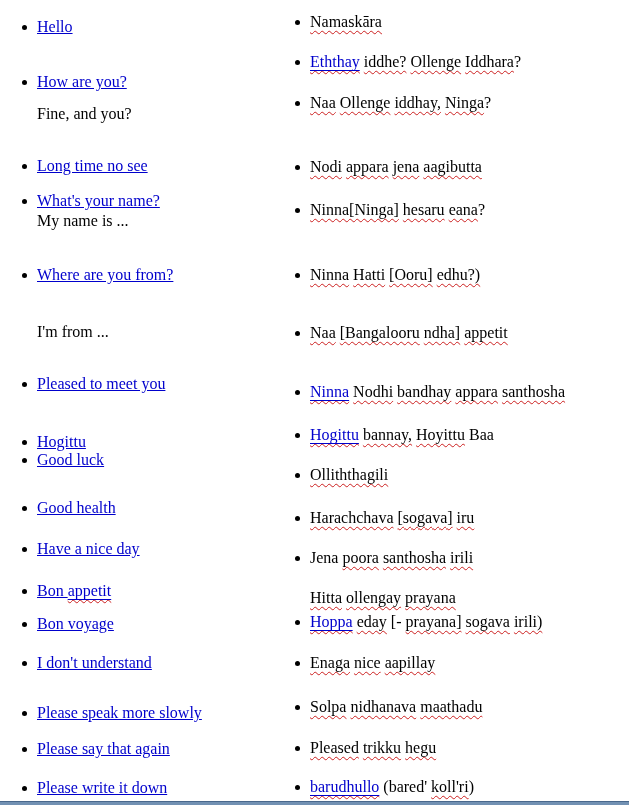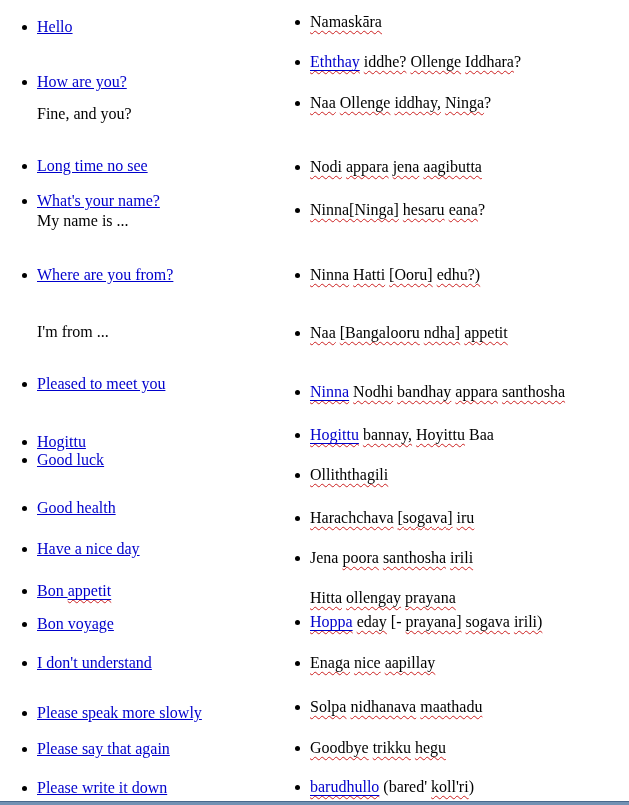--- a/index.html
+++ b/index.html
@@ -169,21 +169,21 @@
     <div class="item" style="top:653px">
         <span class="bullet"></span>
         <div class="line"><span class="sq">Enaga</span> <span class="sq">nice</span> <span class="sq">aapillay</span></div>
       </div>
     <div class="item" style="top:697px">
         <span class="bullet"></span>
         <div class="line"><span class="sq">Solpa</span> <span class="sq">nidhanava</span> <span class="sq">maathadu</span></div>
       </div>
     <div class="item" style="top:738px">
         <span class="bullet"></span>
-        <div class="line"><span class="sq">Goodbye</span> <span class="sq">trikku</span> <span class="sq">hegu</span></div>
+        <div class="line"><span class="sq">Pleased</span> <span class="sq">trikku</span> <span class="sq">hegu</span></div>
       </div>
     <div class="item" style="top:777px">
         <span class="bullet"></span>
         <div class="line"><span class="sq"><a href="#" class="lnk">barudhullo</a></span> <span>(bared'</span> <span class="sq">koll'ri</span><span>)</span></div>
       </div>
   </div>
 
   <div class="bottom-rule"></div>
 </div>
 

